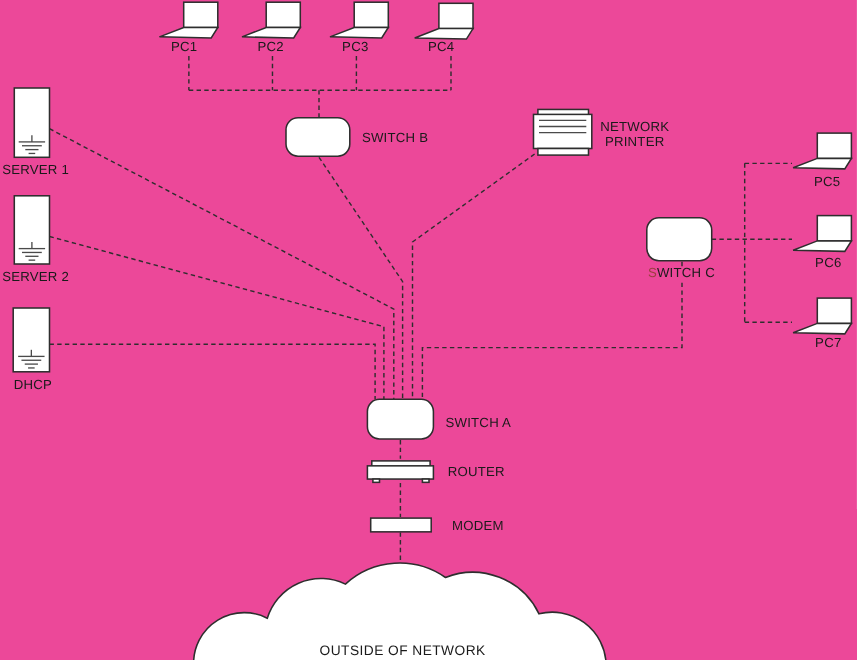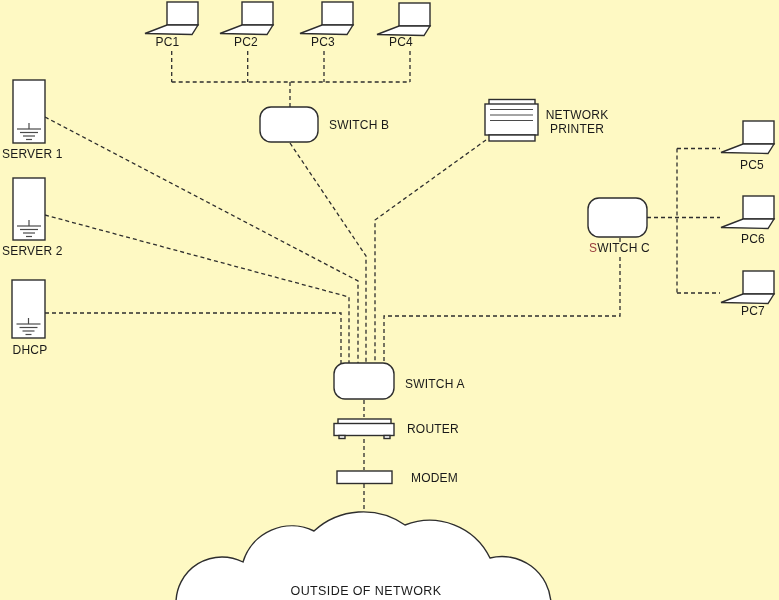--- a/index.html
+++ b/index.html
@@ -1,17 +1,17 @@
 <!DOCTYPE html>
 <html><head>
 <meta charset="utf-8">
 <style>
   html,body{margin:0;padding:0;background:#fff;}
   .canvas{
-    position:relative;width:779px;height:600px;background:#fef9c3;
+    position:relative;width:779px;height:600px;background:#ec4899;
     overflow:hidden;font-family:"Liberation Sans", sans-serif;
   }
   svg{display:block;}
   .shape{fill:#ffffff;stroke:#2e2e2e;stroke-width:1.4;}
   .icon{fill:none;stroke:#4a4a4a;stroke-width:1.2;}
   .edge{fill:none;stroke:#2e2e2e;stroke-width:1.3;stroke-dasharray:4 3;}
   .lbl{fill:#1a1a1a;font-size:12px;letter-spacing:0.2px;}
   .lbl-cloud{font-size:12.5px;letter-spacing:0.4px;}
   .sc-initial{fill:#9b4040;}
 </style>

